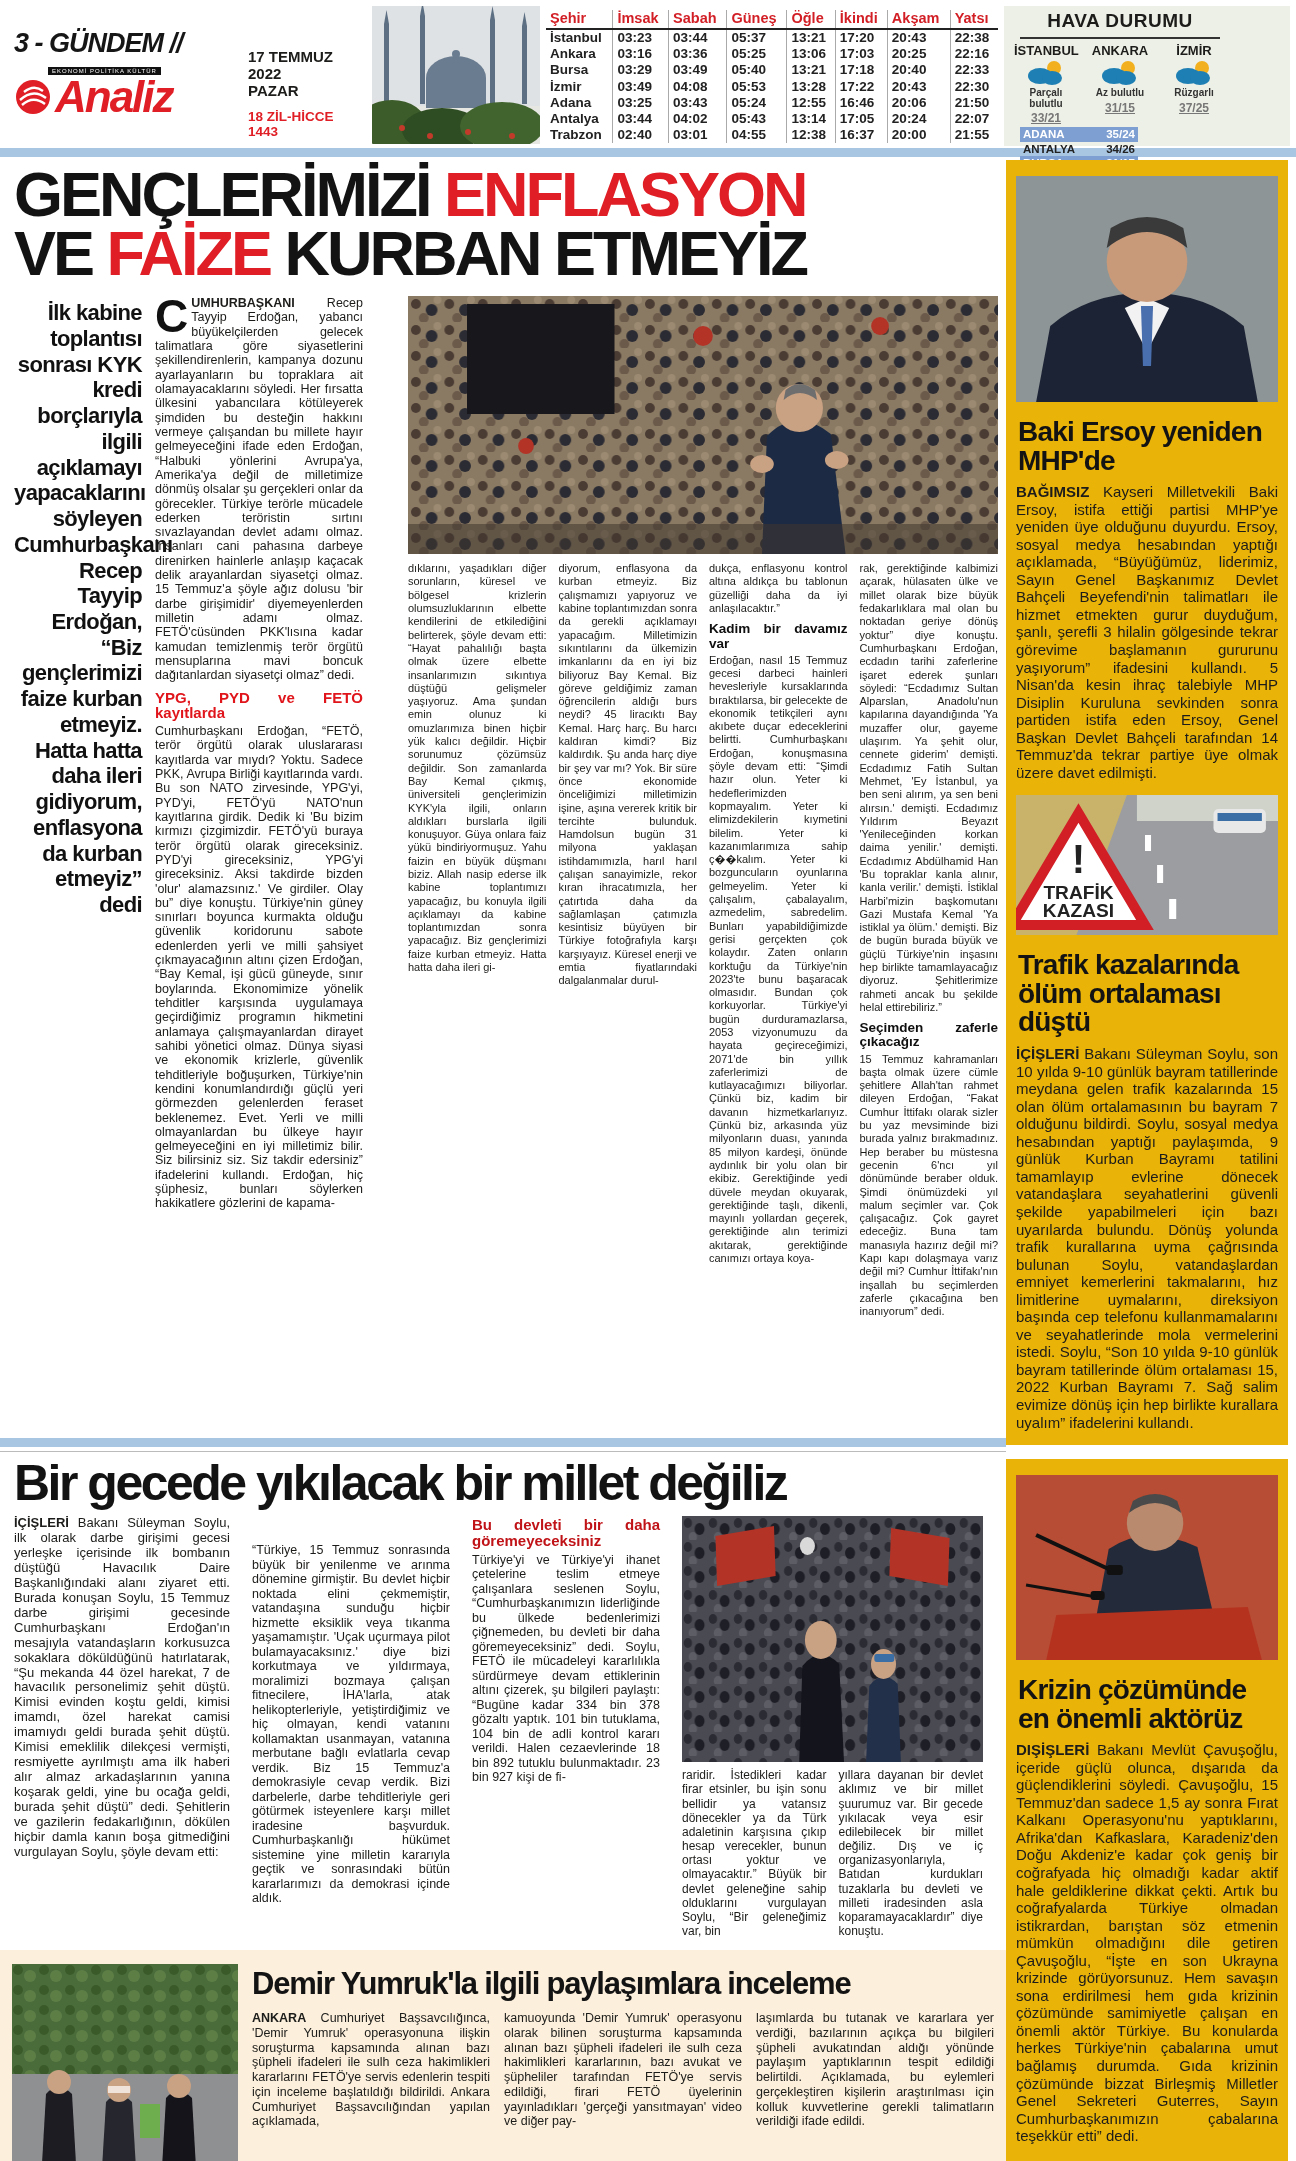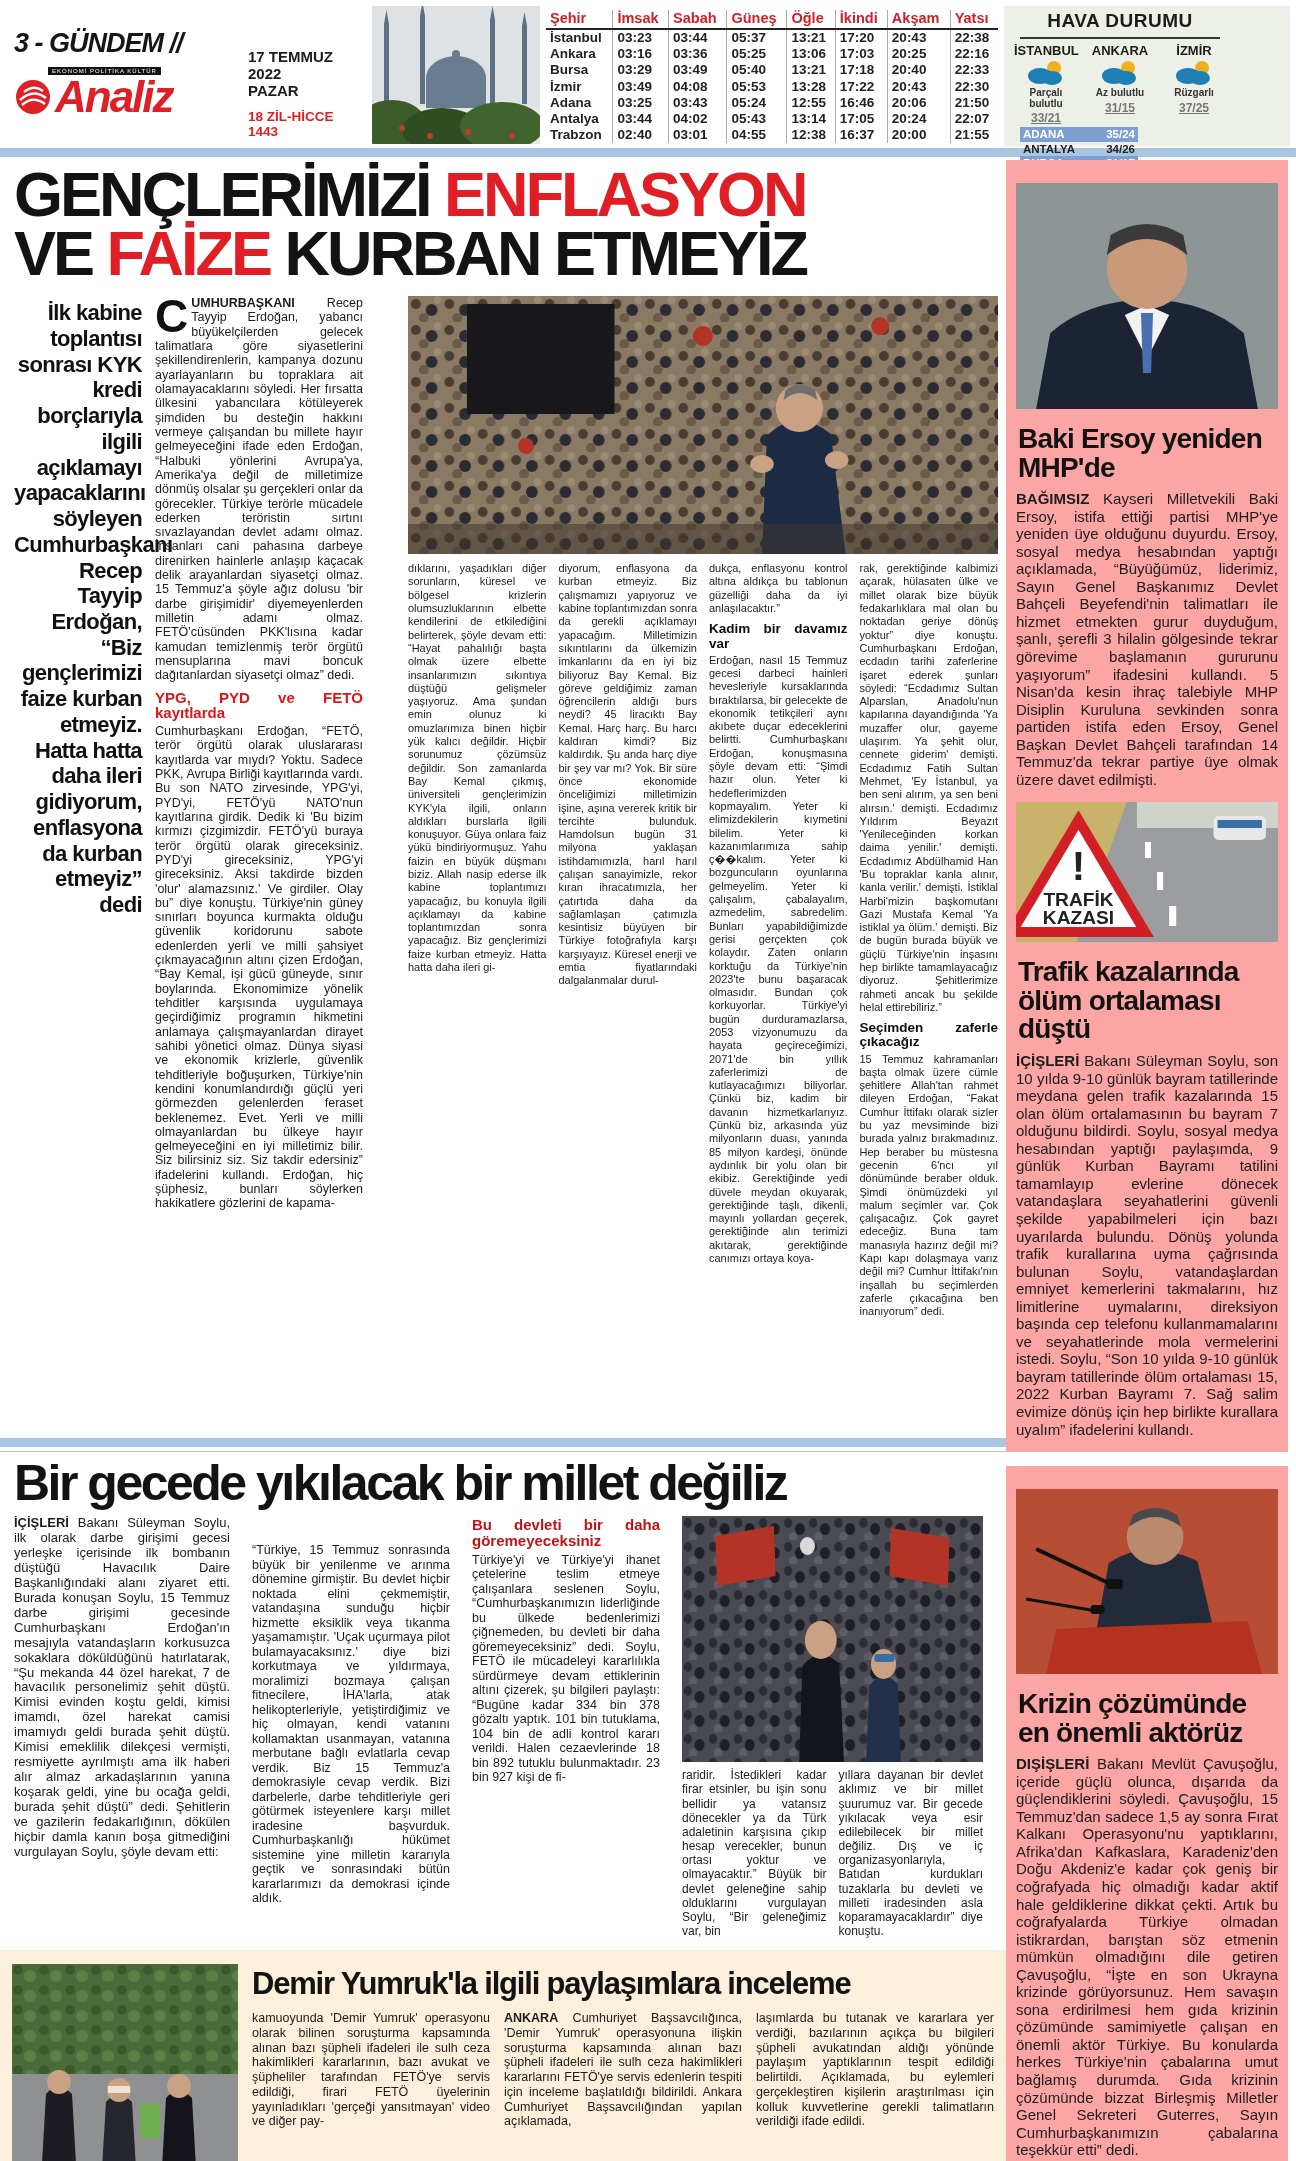--- a/index.html
+++ b/index.html
@@ -67,21 +67,21 @@
   .a2sub{display:flex;gap:12px;flex:1;font-size:12px;line-height:1.18;text-align:justify;}
   .a2sub div{flex:1;}
   
   .a3{margin-top:12px;background:#fcefdb;display:flex;gap:14px;box-sizing:border-box;padding:14px 12px;height:232px;overflow:hidden;}
   .police{width:226px;flex:none;overflow:hidden;}
   .a3content{flex:1;}
   .a3head{font-size:31px;font-weight:bold;letter-spacing:-1.2px;margin:2px 0 9px;color:#131313;}
   .a3cols{display:flex;gap:14px;font-size:12.5px;line-height:1.18;text-align:justify;}
   .a3cols div{flex:1;}
   
-  .sbox{background:#fca5a5;padding:23px 10px 14px;}
+  .sbox{background:#eab308;padding:16px 10px 14px;}
   .sbox.grow{flex:1;}
   .sb-photo{overflow:hidden;}
   .sb-h{font-size:28px;font-weight:bold;line-height:1.02;letter-spacing:-0.8px;margin:12px 2px 8px;color:#131313;}
   .sb-p{font-size:15px;line-height:1.17;text-align:justify;color:#1c1c1a;}
 </style>
 </head>
 <body>
 
 <div class="topbar">
   <div class="mast">
@@ -412,22 +412,22 @@
             <circle cx="107" cy="126" r="12" fill="#c9a183"></circle>
             <rect x="96" y="122" width="22" height="7" fill="#fff" opacity="0.7"></rect>
           <path d="M150 204 L154 134 Q166 120 180 134 L184 204 Z" fill="#14141a"></path>
             <circle cx="167" cy="122" r="12" fill="#c9a183"></circle>
           <rect x="128" y="140" width="20" height="34" fill="#6fae4e"></rect>
         </svg>
       </div>
       <div class="a3content">
         <div class="a3head">Demir Yumruk'la ilgili paylaşımlara inceleme</div>
         <div class="a3cols">
+          <div><span class="leadword">ANKARA</span><span> Cumhuriyet Başsavcılığınca, 'Demir Yumruk' operasyonuna ilişkin soruşturma kapsamında alınan bazı şüpheli ifadeleri ile sulh ceza hakimlikleri kararlarını FETÖ'ye servis edenlerin tespiti için inceleme başlatıldığı bildirildi. Ankara Cumhuriyet Başsavcılığından yapılan açıklamada,</span></div>
           <div>kamuoyunda 'Demir Yumruk' operasyonu olarak bilinen soruşturma kapsamında alınan bazı şüpheli ifadeleri ile sulh ceza hakimlikleri kararlarının, bazı avukat ve şüpheliler tarafından FETÖ'ye servis edildiği, firari FETÖ üyelerinin yayınladıkları 'gerçeği yansıtmayan' video ve diğer pay-</div>
-          <div><span class="leadword">ANKARA</span><span> Cumhuriyet Başsavcılığınca, 'Demir Yumruk' operasyonuna ilişkin soruşturma kapsamında alınan bazı şüpheli ifadeleri ile sulh ceza hakimlikleri kararlarını FETÖ'ye servis edenlerin tespiti için inceleme başlatıldığı bildirildi. Ankara Cumhuriyet Başsavcılığından yapılan açıklamada,</span></div>
           <div>laşımlarda bu tutanak ve kararlara yer verdiği, bazılarının açıkça bu bilgileri şüpheli avukatından aldığı yönünde paylaşım yaptıklarının tespit edildiği belirtildi. Açıklamada, bu eylemleri gerçekleştiren kişilerin araştırılması için kolluk kuvvetlerine gerekli talimatların verildiği ifade edildi.</div>
         </div>
       </div>
     </div>
   </div>
 
   <aside class="sidebar">
     <div class="sbox">
       <div class="sb-photo">
         <svg width="100%" height="226" viewBox="0 0 260 226" preserveAspectRatio="none">

